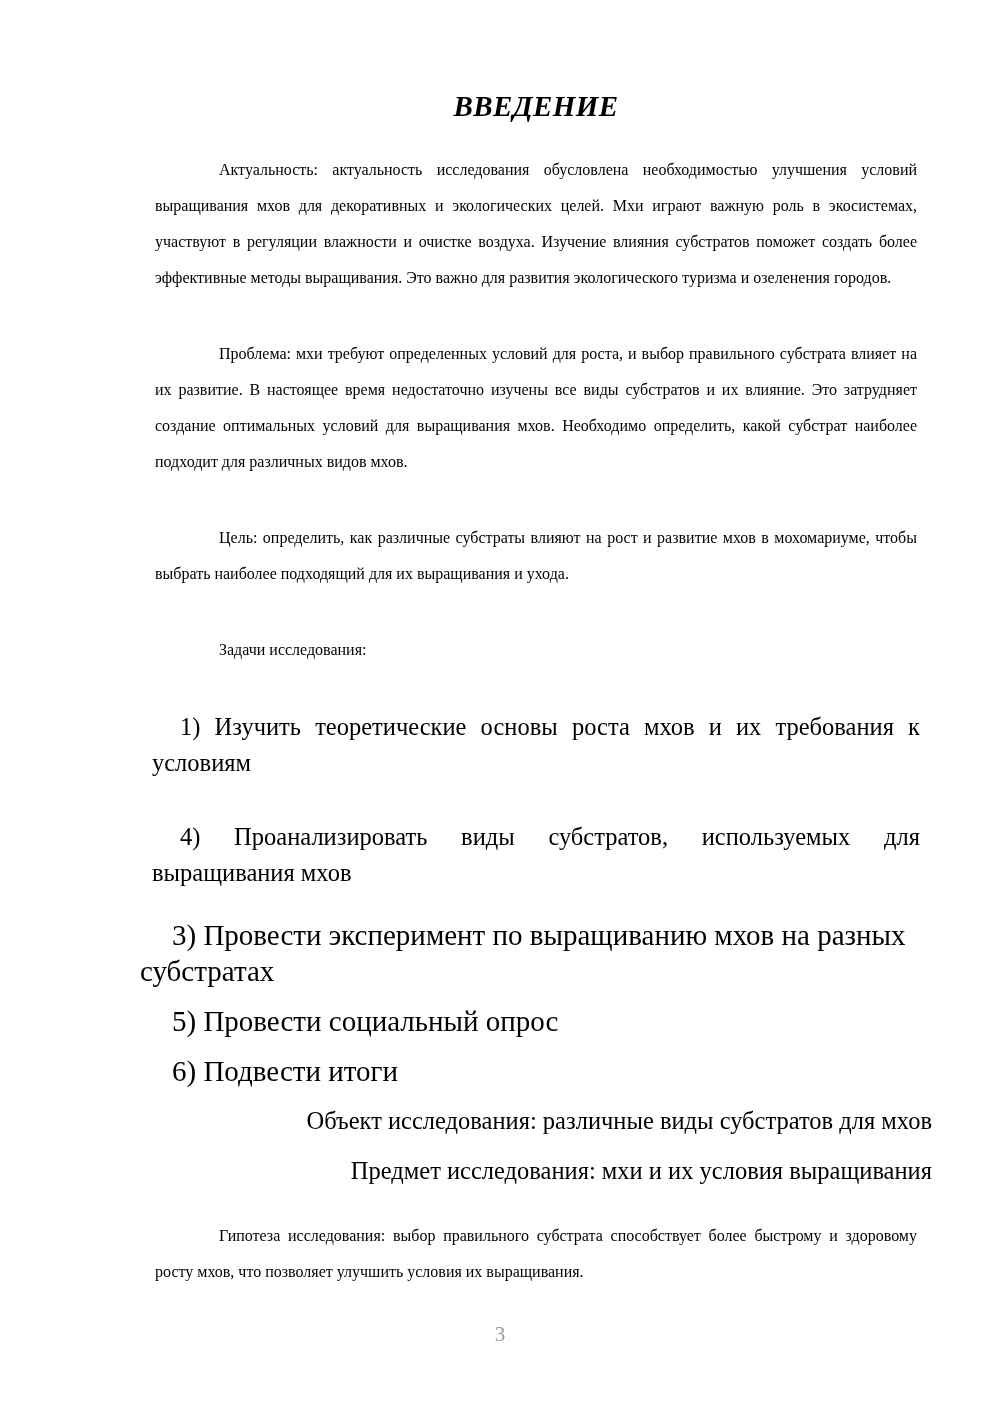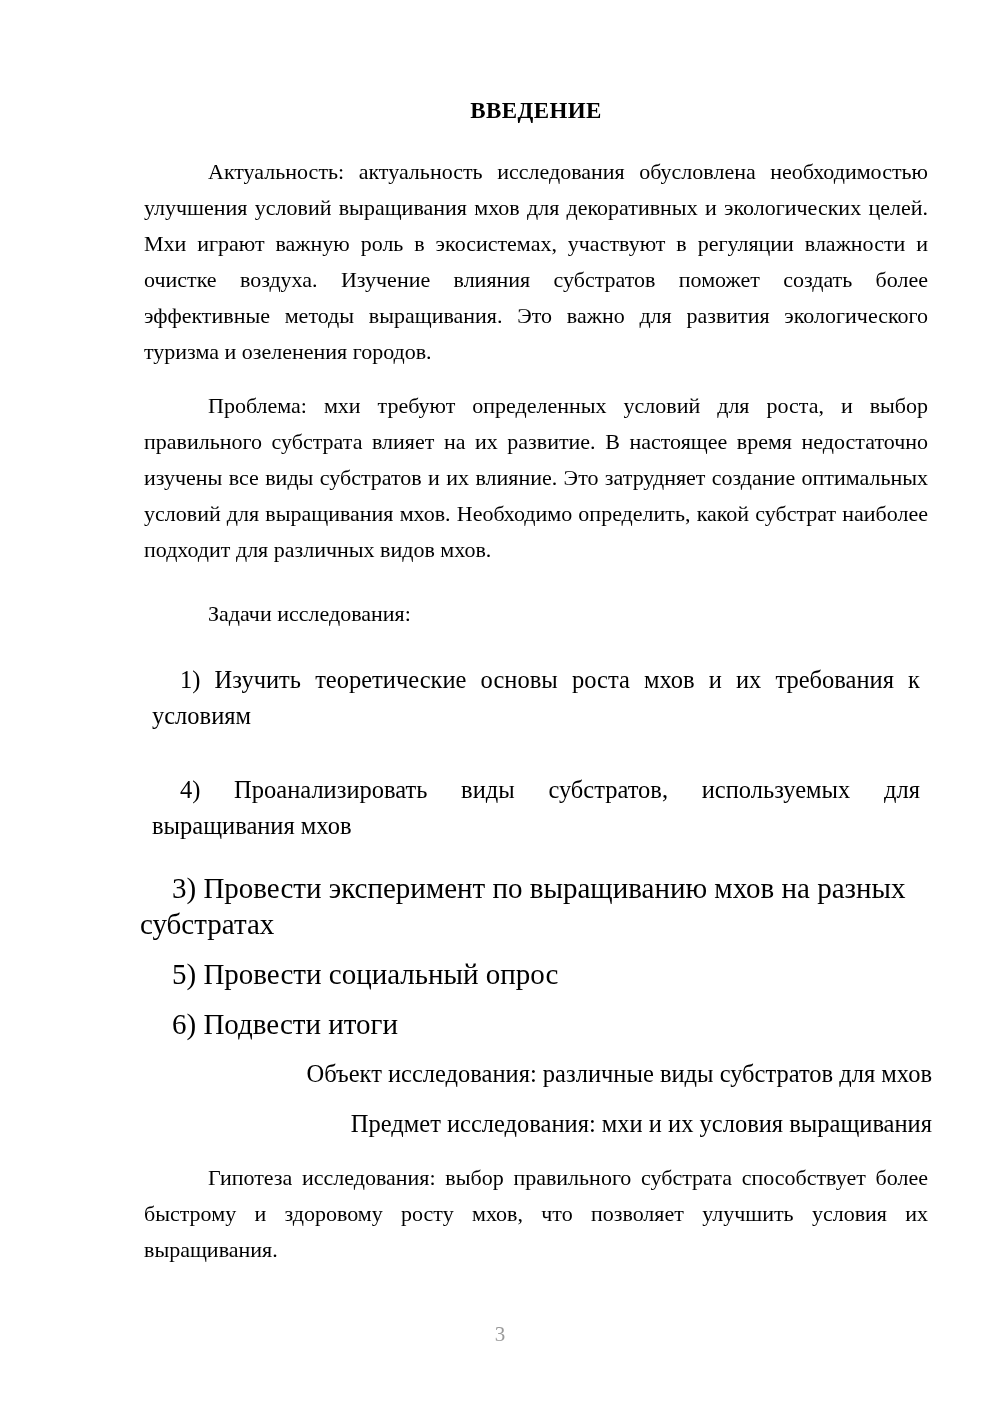--- a/index.html
+++ b/index.html
@@ -27,32 +27,33 @@
   }
 
   .content {
     position: absolute;
     left: 140px;
     top: 88px;
     width: 792px;
   }
 
   .doc-title {
-    font-size: 23px;
+    font-size: 29px;
     font-weight: bold;
     text-align: center;
     letter-spacing: 0.4px;
-    margin: 9px 0 28px 0;
+    margin: 0 0 28px 0;
     line-height: 1.25;
+    font-style: italic;
   }
 
   
   p.body-par {
-    margin: 4px;
-    font-size: 22px;
+    margin: 15px;
+    font-size: 16px;
     line-height: 36px;
     text-align: justify;
     text-justify: inter-word;
     text-indent: 64px;
     hyphens: none;
     word-spacing: 0px;
   }
 
   
   p.body-par:last-child { }
@@ -109,20 +110,21 @@
     <h1 class="doc-title">ВВЕДЕНИЕ</h1>
 
     <p class="body-par">Актуальность: актуальность исследования обусловлена необходимостью улучшения условий выращивания мхов для декоративных и экологических целей. Мхи играют важную роль в экосистемах, участвуют в регуляции влажности и очистке воздуха. Изучение влияния субстратов поможет создать более эффективные методы выращивания. Это важно для развития экологического туризма и озеленения городов.</p>
 
     <div class="gap-sm"></div>
 
     <p class="body-par">Проблема: мхи требуют определенных условий для роста, и выбор правильного субстрата влияет на их развитие. В настоящее время недостаточно изучены все виды субстратов и их влияние. Это затрудняет создание оптимальных условий для выращивания мхов. Необходимо определить, какой субстрат наиболее подходит для различных видов мхов.</p>
 
     <div class="gap-sm"></div>
 
+    <p class="body-par">Цель: определить, как различные субстраты влияют на рост и развитие мхов в мохомариуме, чтобы выбрать наиболее подходящий для их выращивания и ухода.</p>
 
     <div class="gap-sm"></div>
 
     <p class="body-par">Задачи исследования:</p>
 
     <div class="gap-md"></div>
 
     <p class="task-just">1)  Изучить теоретические основы роста мхов и их требования к условиям</p>
 
     <div class="gap-md"></div>

